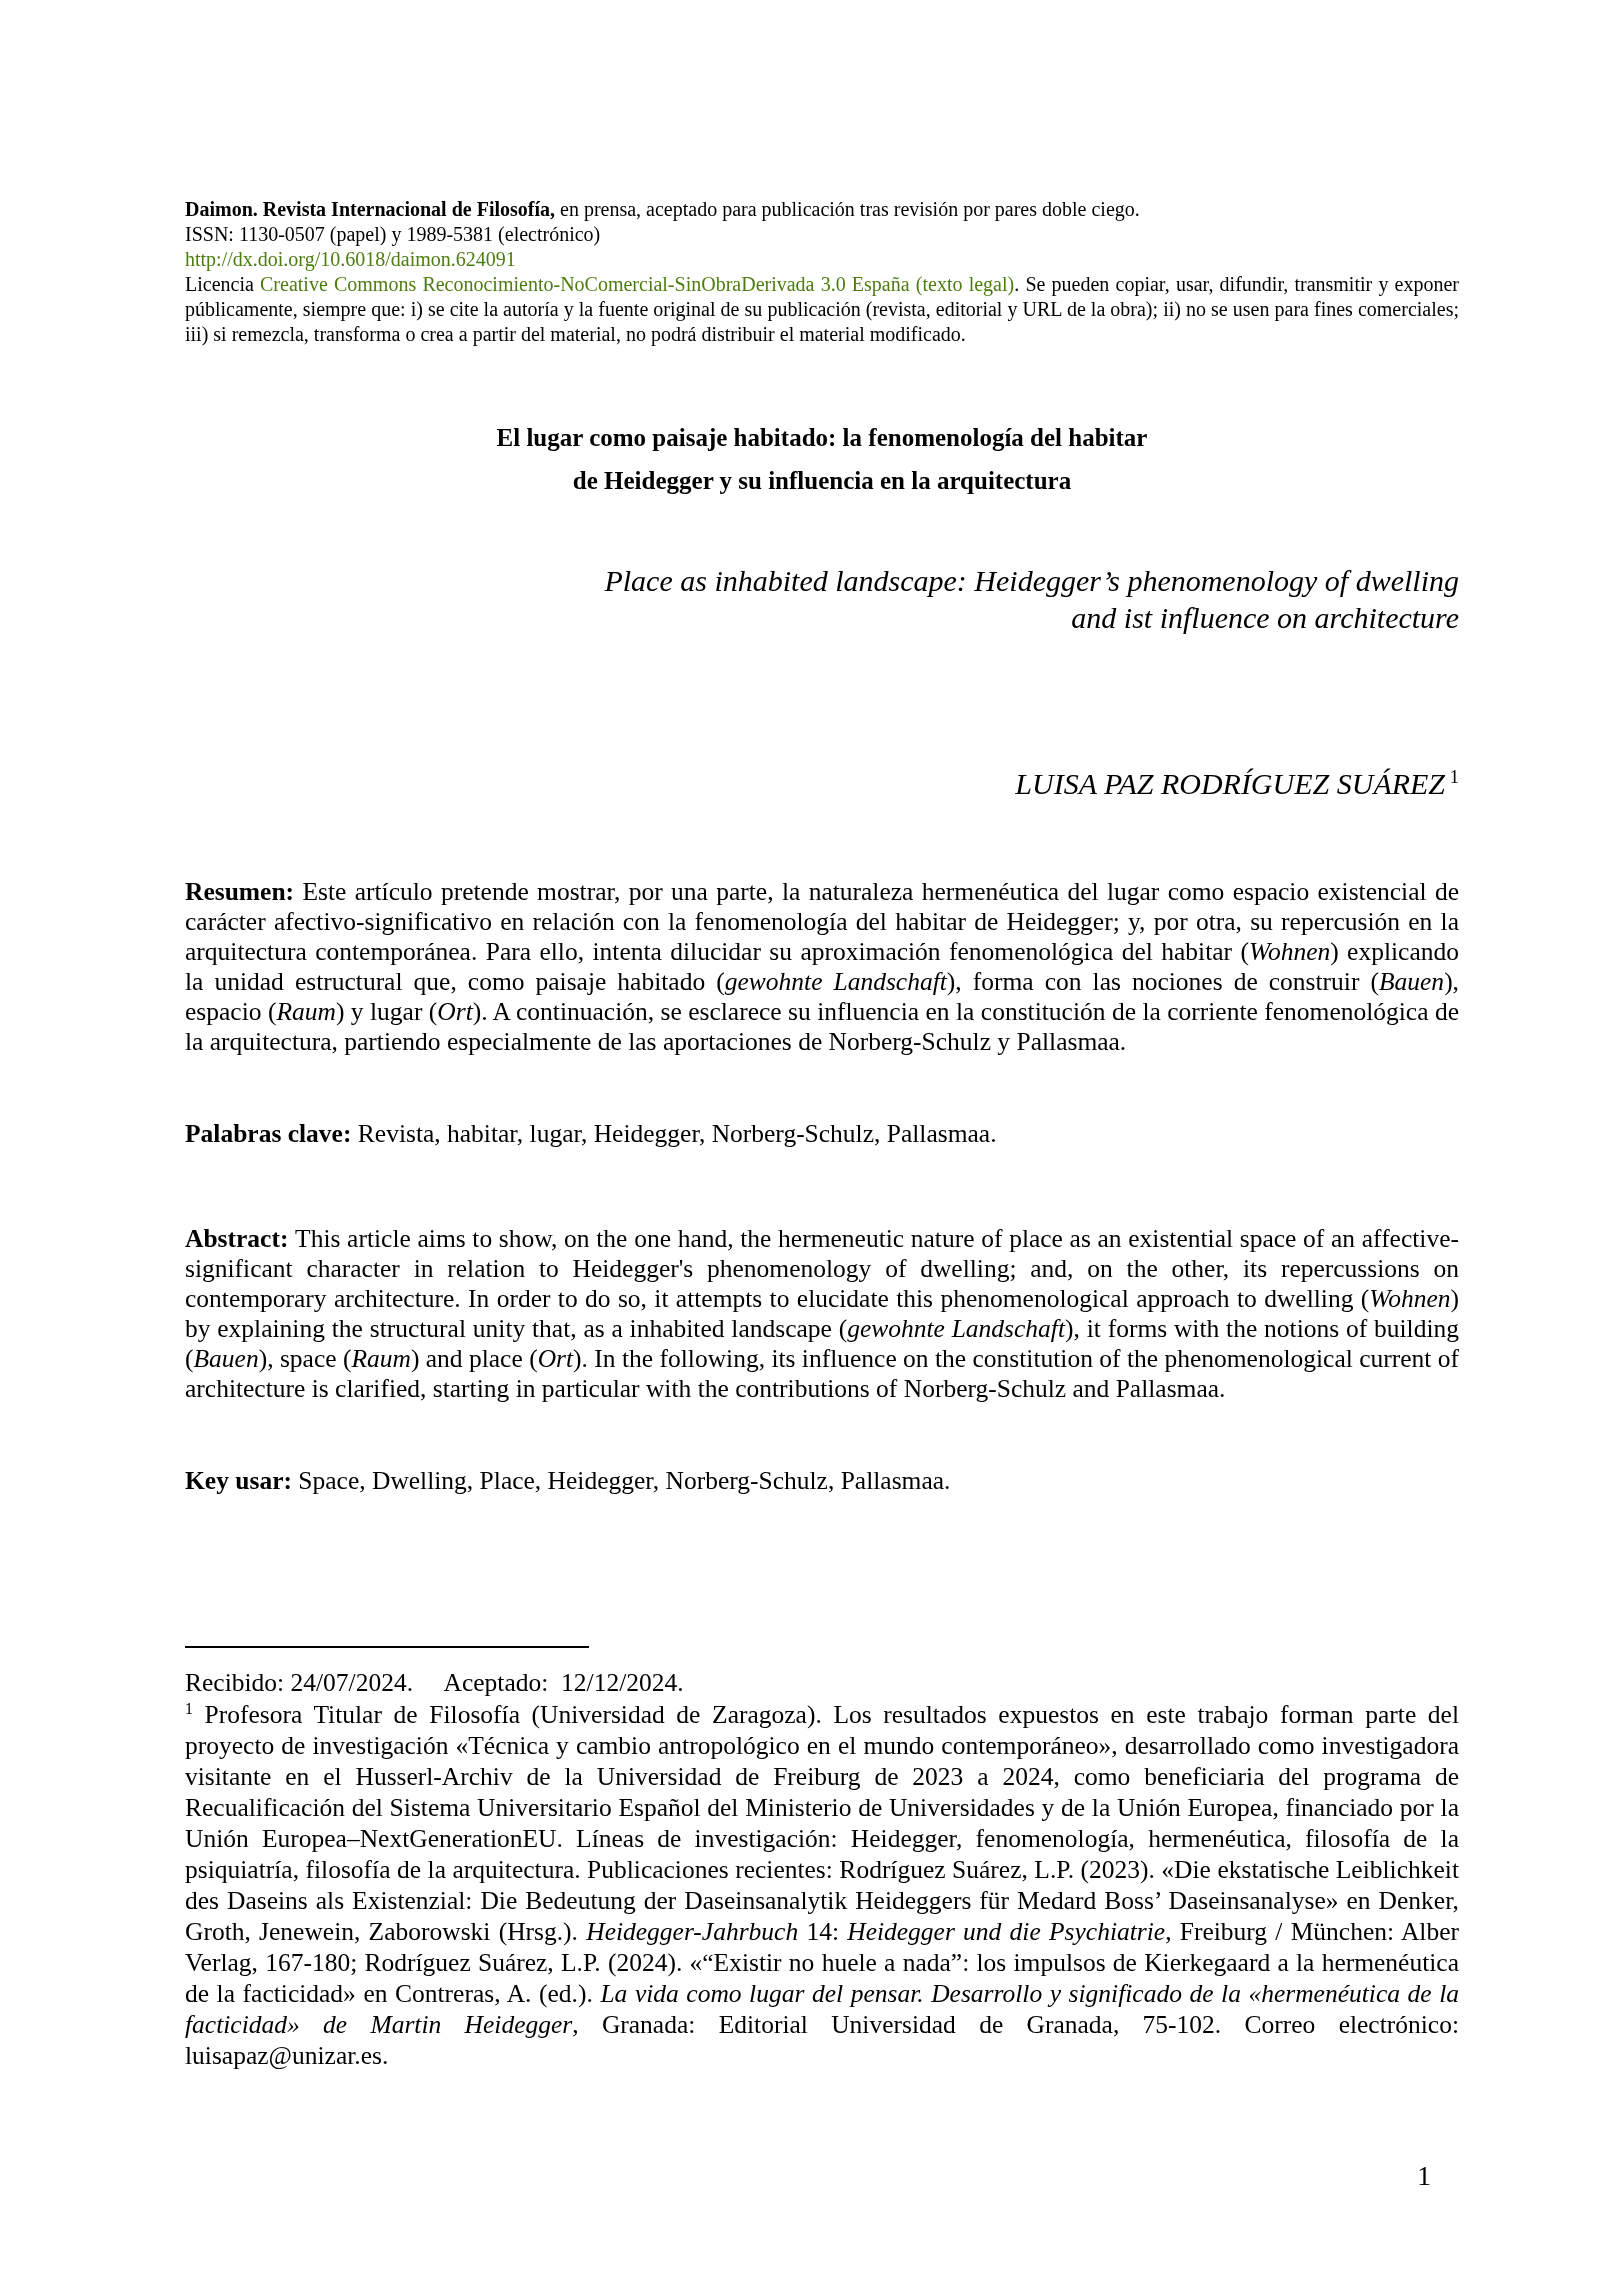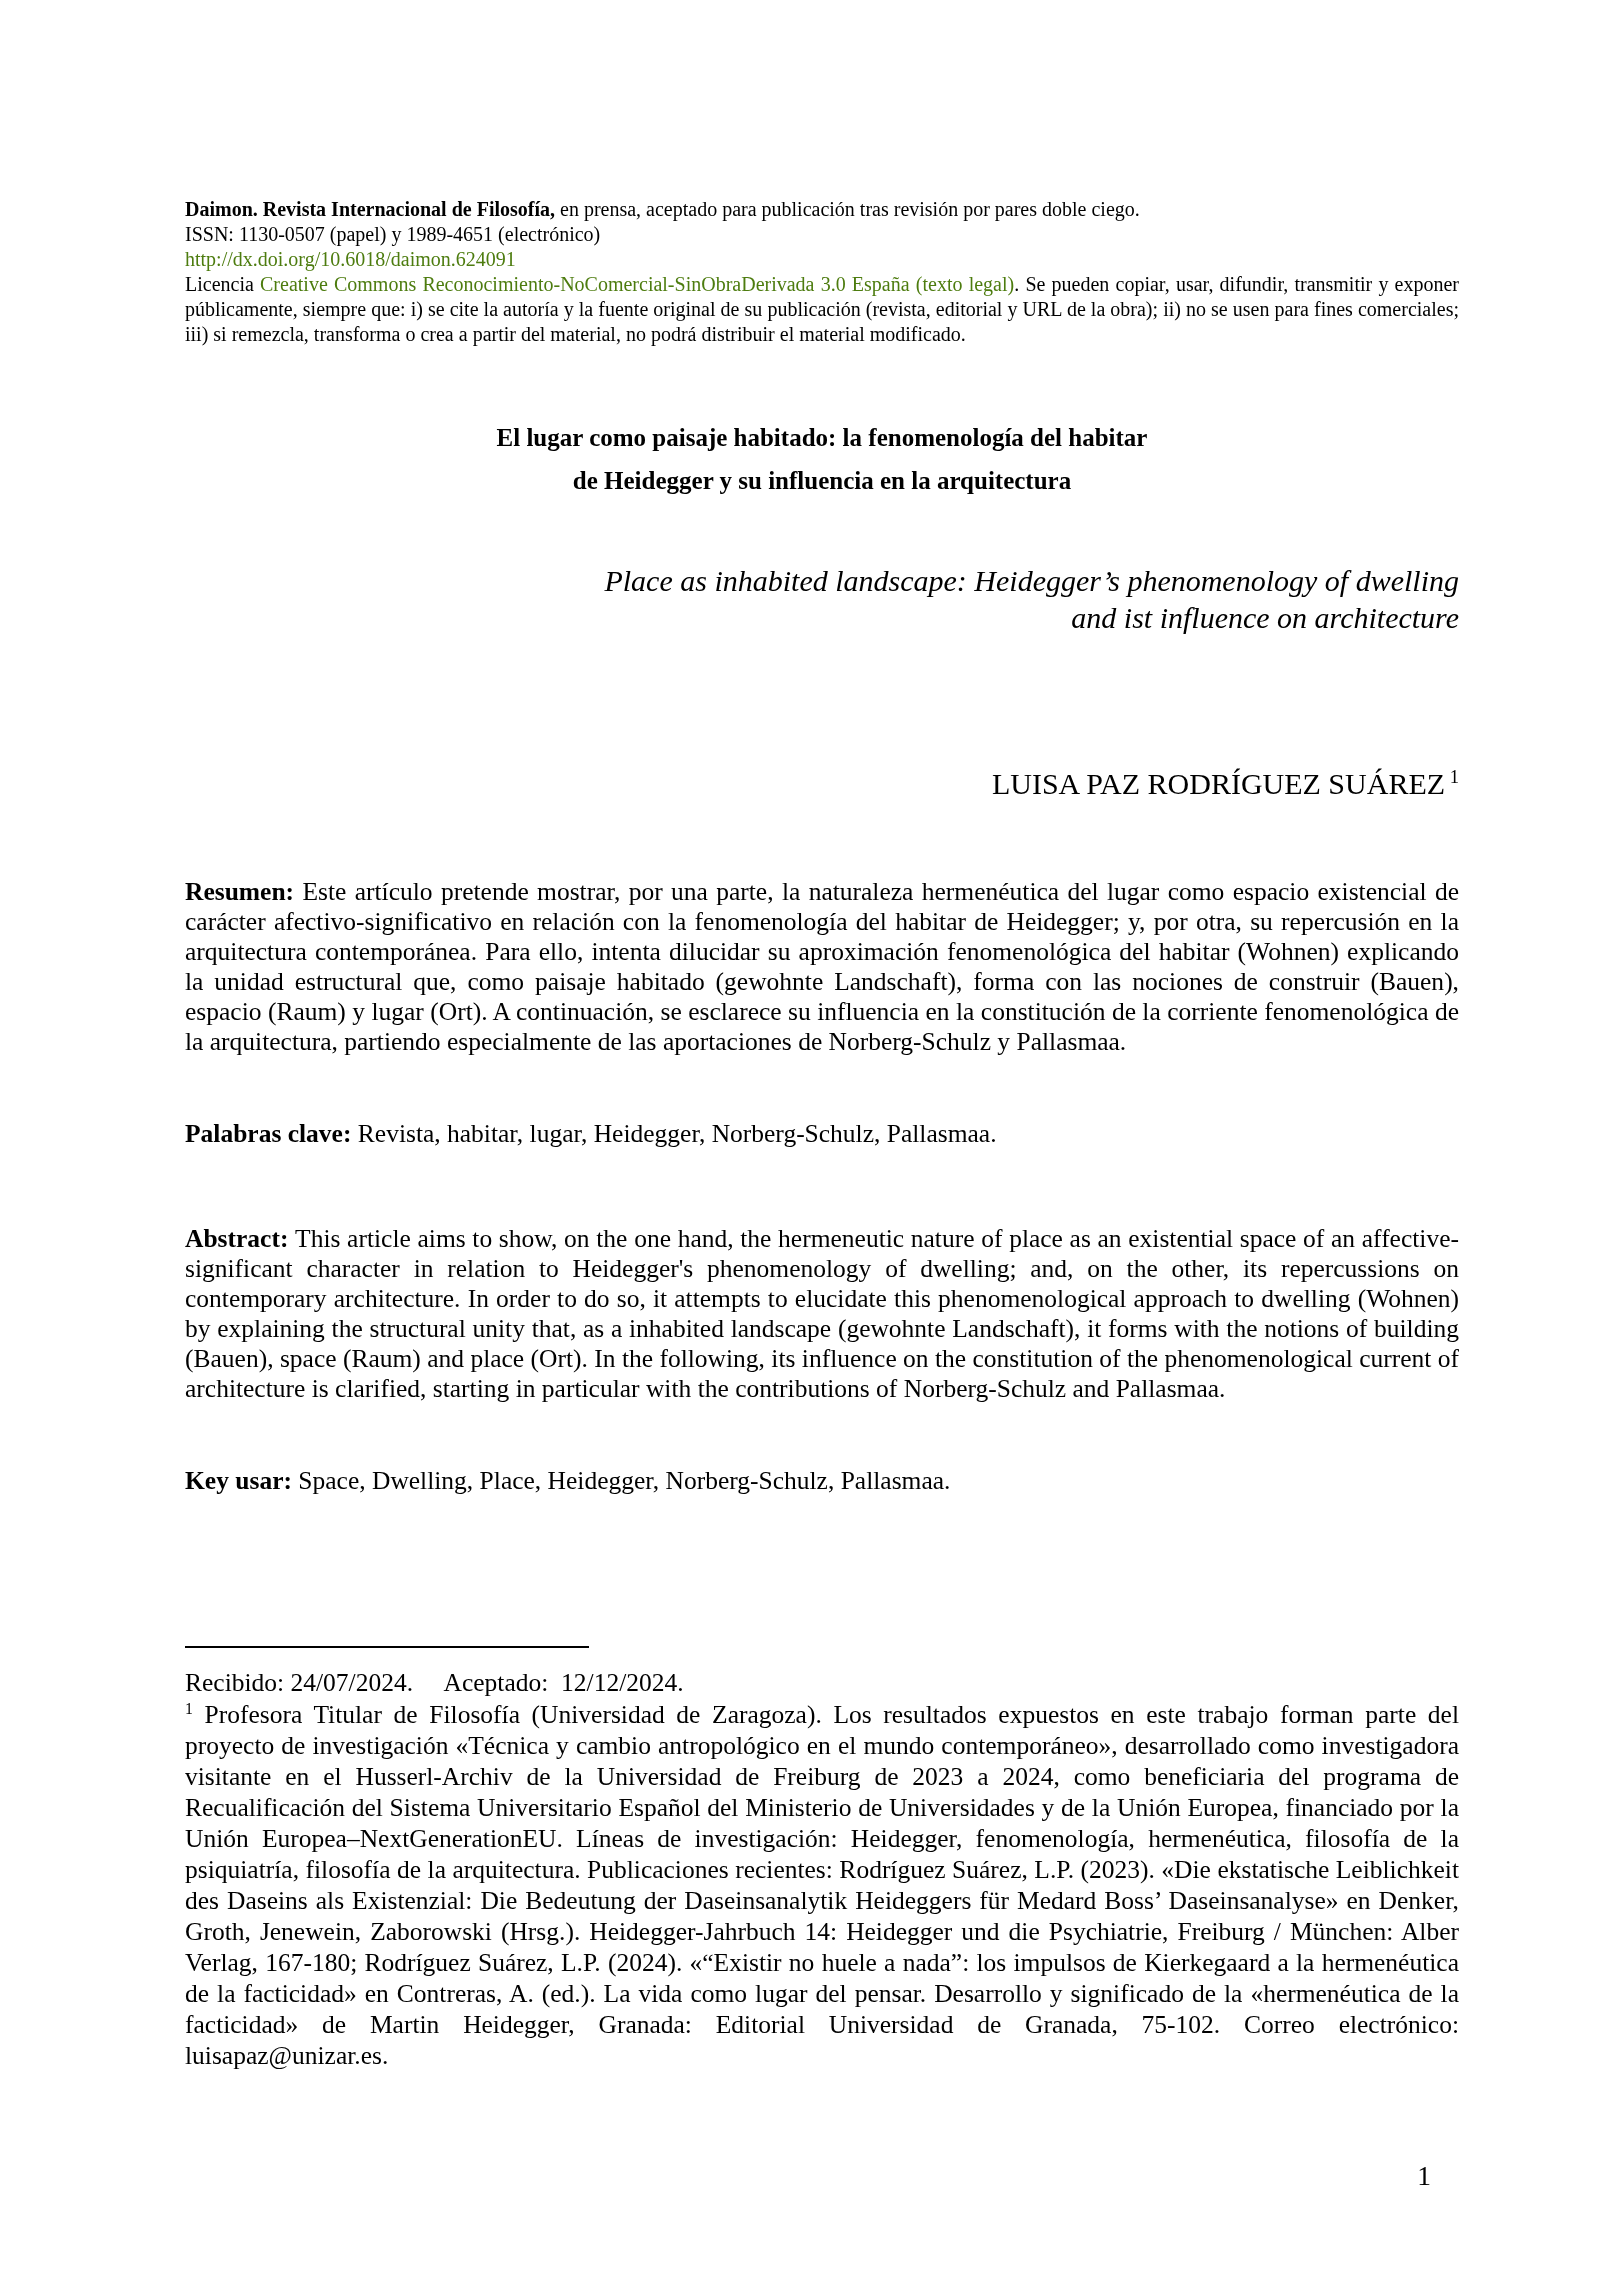--- a/index.html
+++ b/index.html
@@ -26,41 +26,41 @@
   .title-block {
     font-size:25px; line-height:43px; font-weight:bold; text-align:center;
   }
   .subtitle-block {
     font-size:30px; line-height:37px; font-style:italic; text-align:right;
   }
   .author-block {
     font-size:30px; line-height:38px; text-align:right;
   }
   .b { font-weight:bold; }
-  .i { }
+  .i { font-style:italic; }
   .link { color:#4d7c0f; }
   .sup { vertical-align:super; font-size:0.62em; line-height:0; }
   .sep-line {
     position:absolute; left:185px; top:1646px;
     width:404px; height:2px; background:#000000;
   }
   .received-line { white-space:pre-wrap; }
   .page-number {
     position:absolute; left:1388px; top:2159px; width:72px;
     font-size:27.5px; line-height:33px; text-align:center;
   }
 </style>
 </head>
 <body>
 
 <div class="page">
 
   <div class="block header-block" style="top:197px;">
     <div class="justify"><span class="b">Daimon. Revista Internacional de Filosofía,</span><span> en prensa, aceptado para publicación tras revisión por pares doble ciego.</span></div>
-    <div><span>ISSN: 1130-0507 (papel) y 1989-4651 (electrónico)</span></div>
+    <div><span>ISSN: 1130-0507 (papel) y 1989-5381 (electrónico)</span></div>
     <div><span class="link">http://dx.doi.org/10.6018/daimon.624091</span></div>
     <div class="justify"><span>Licencia </span><span class="link">Creative Commons Reconocimiento-NoComercial-SinObraDerivada 3.0 España</span><span> </span><span class="link">(texto legal)</span><span>. Se pueden copiar, usar, difundir, transmitir y exponer públicamente, siempre que: i) se cite la autoría y la fuente original de su publicación (revista, editorial y URL de la obra); ii) no se usen para fines comerciales; iii) si remezcla, transforma o crea a partir del material, no podrá distribuir el material modificado.</span></div>
   </div>
 
   <div class="block title-block" style="top:416px;">
     <div>El lugar como paisaje habitado: la fenomenología del habitar</div>
     <div>de Heidegger y su influencia en la arquitectura</div>
   </div>
 
   <div class="block subtitle-block" style="top:562px;">

